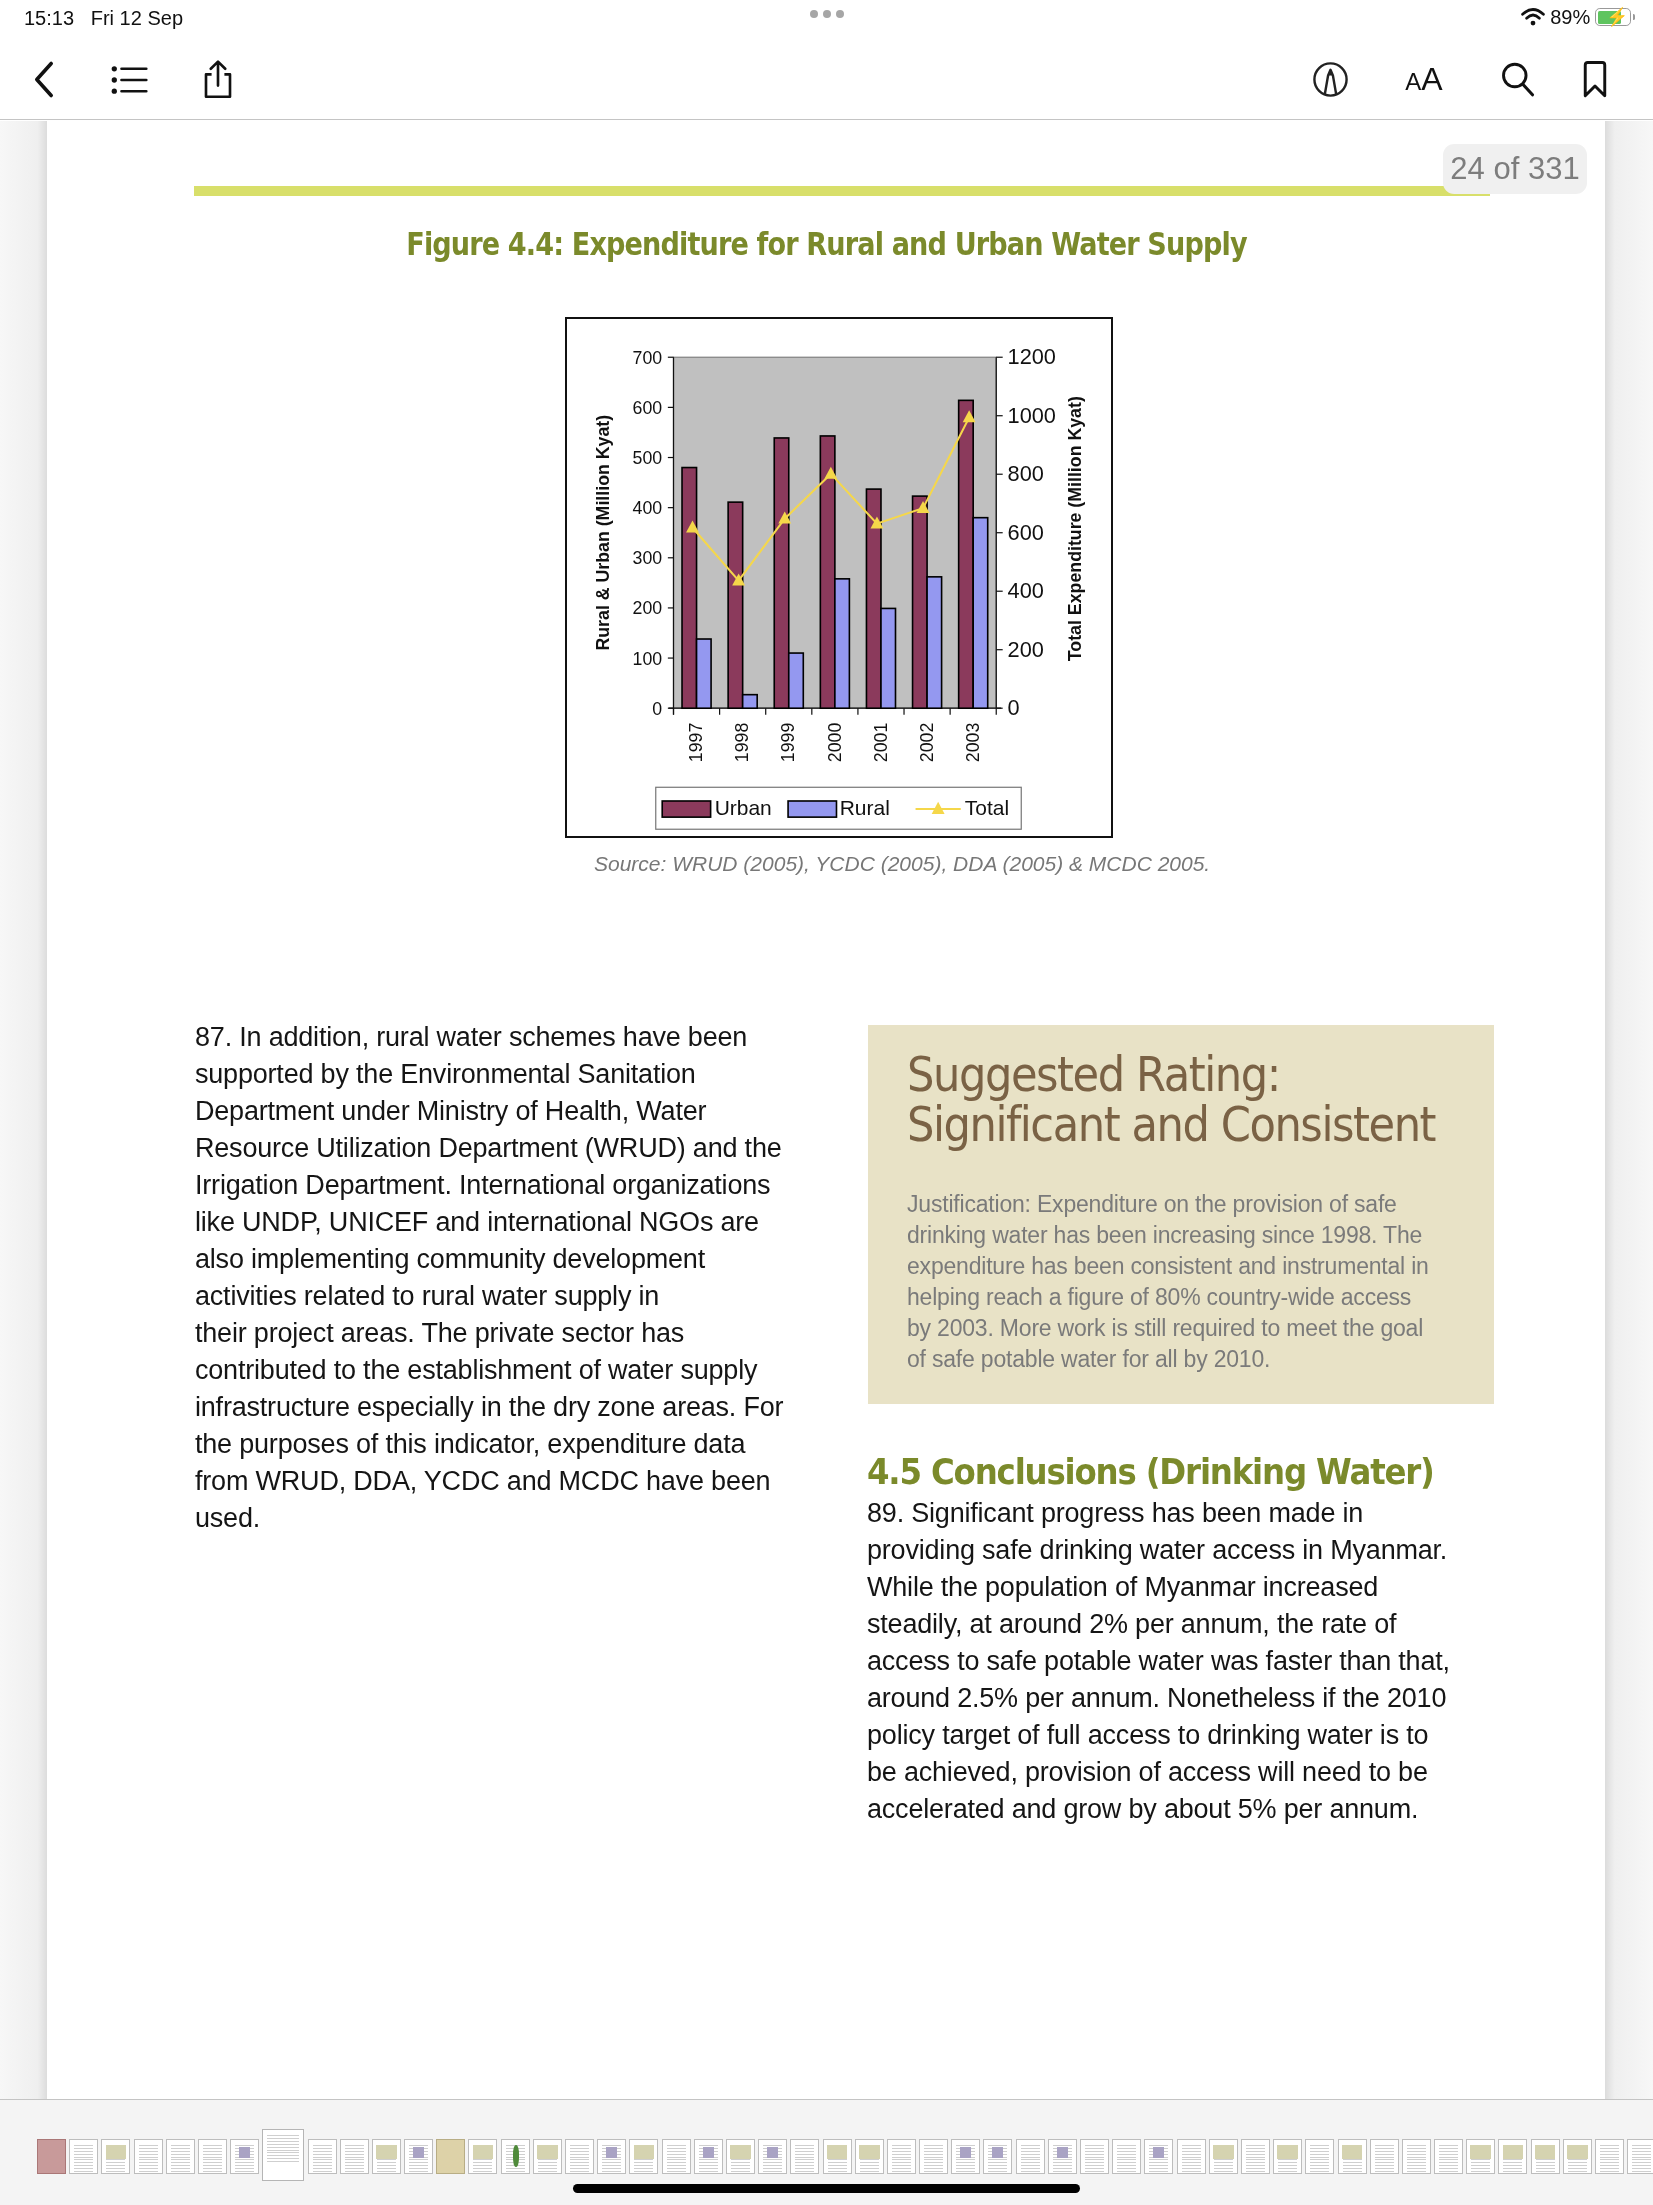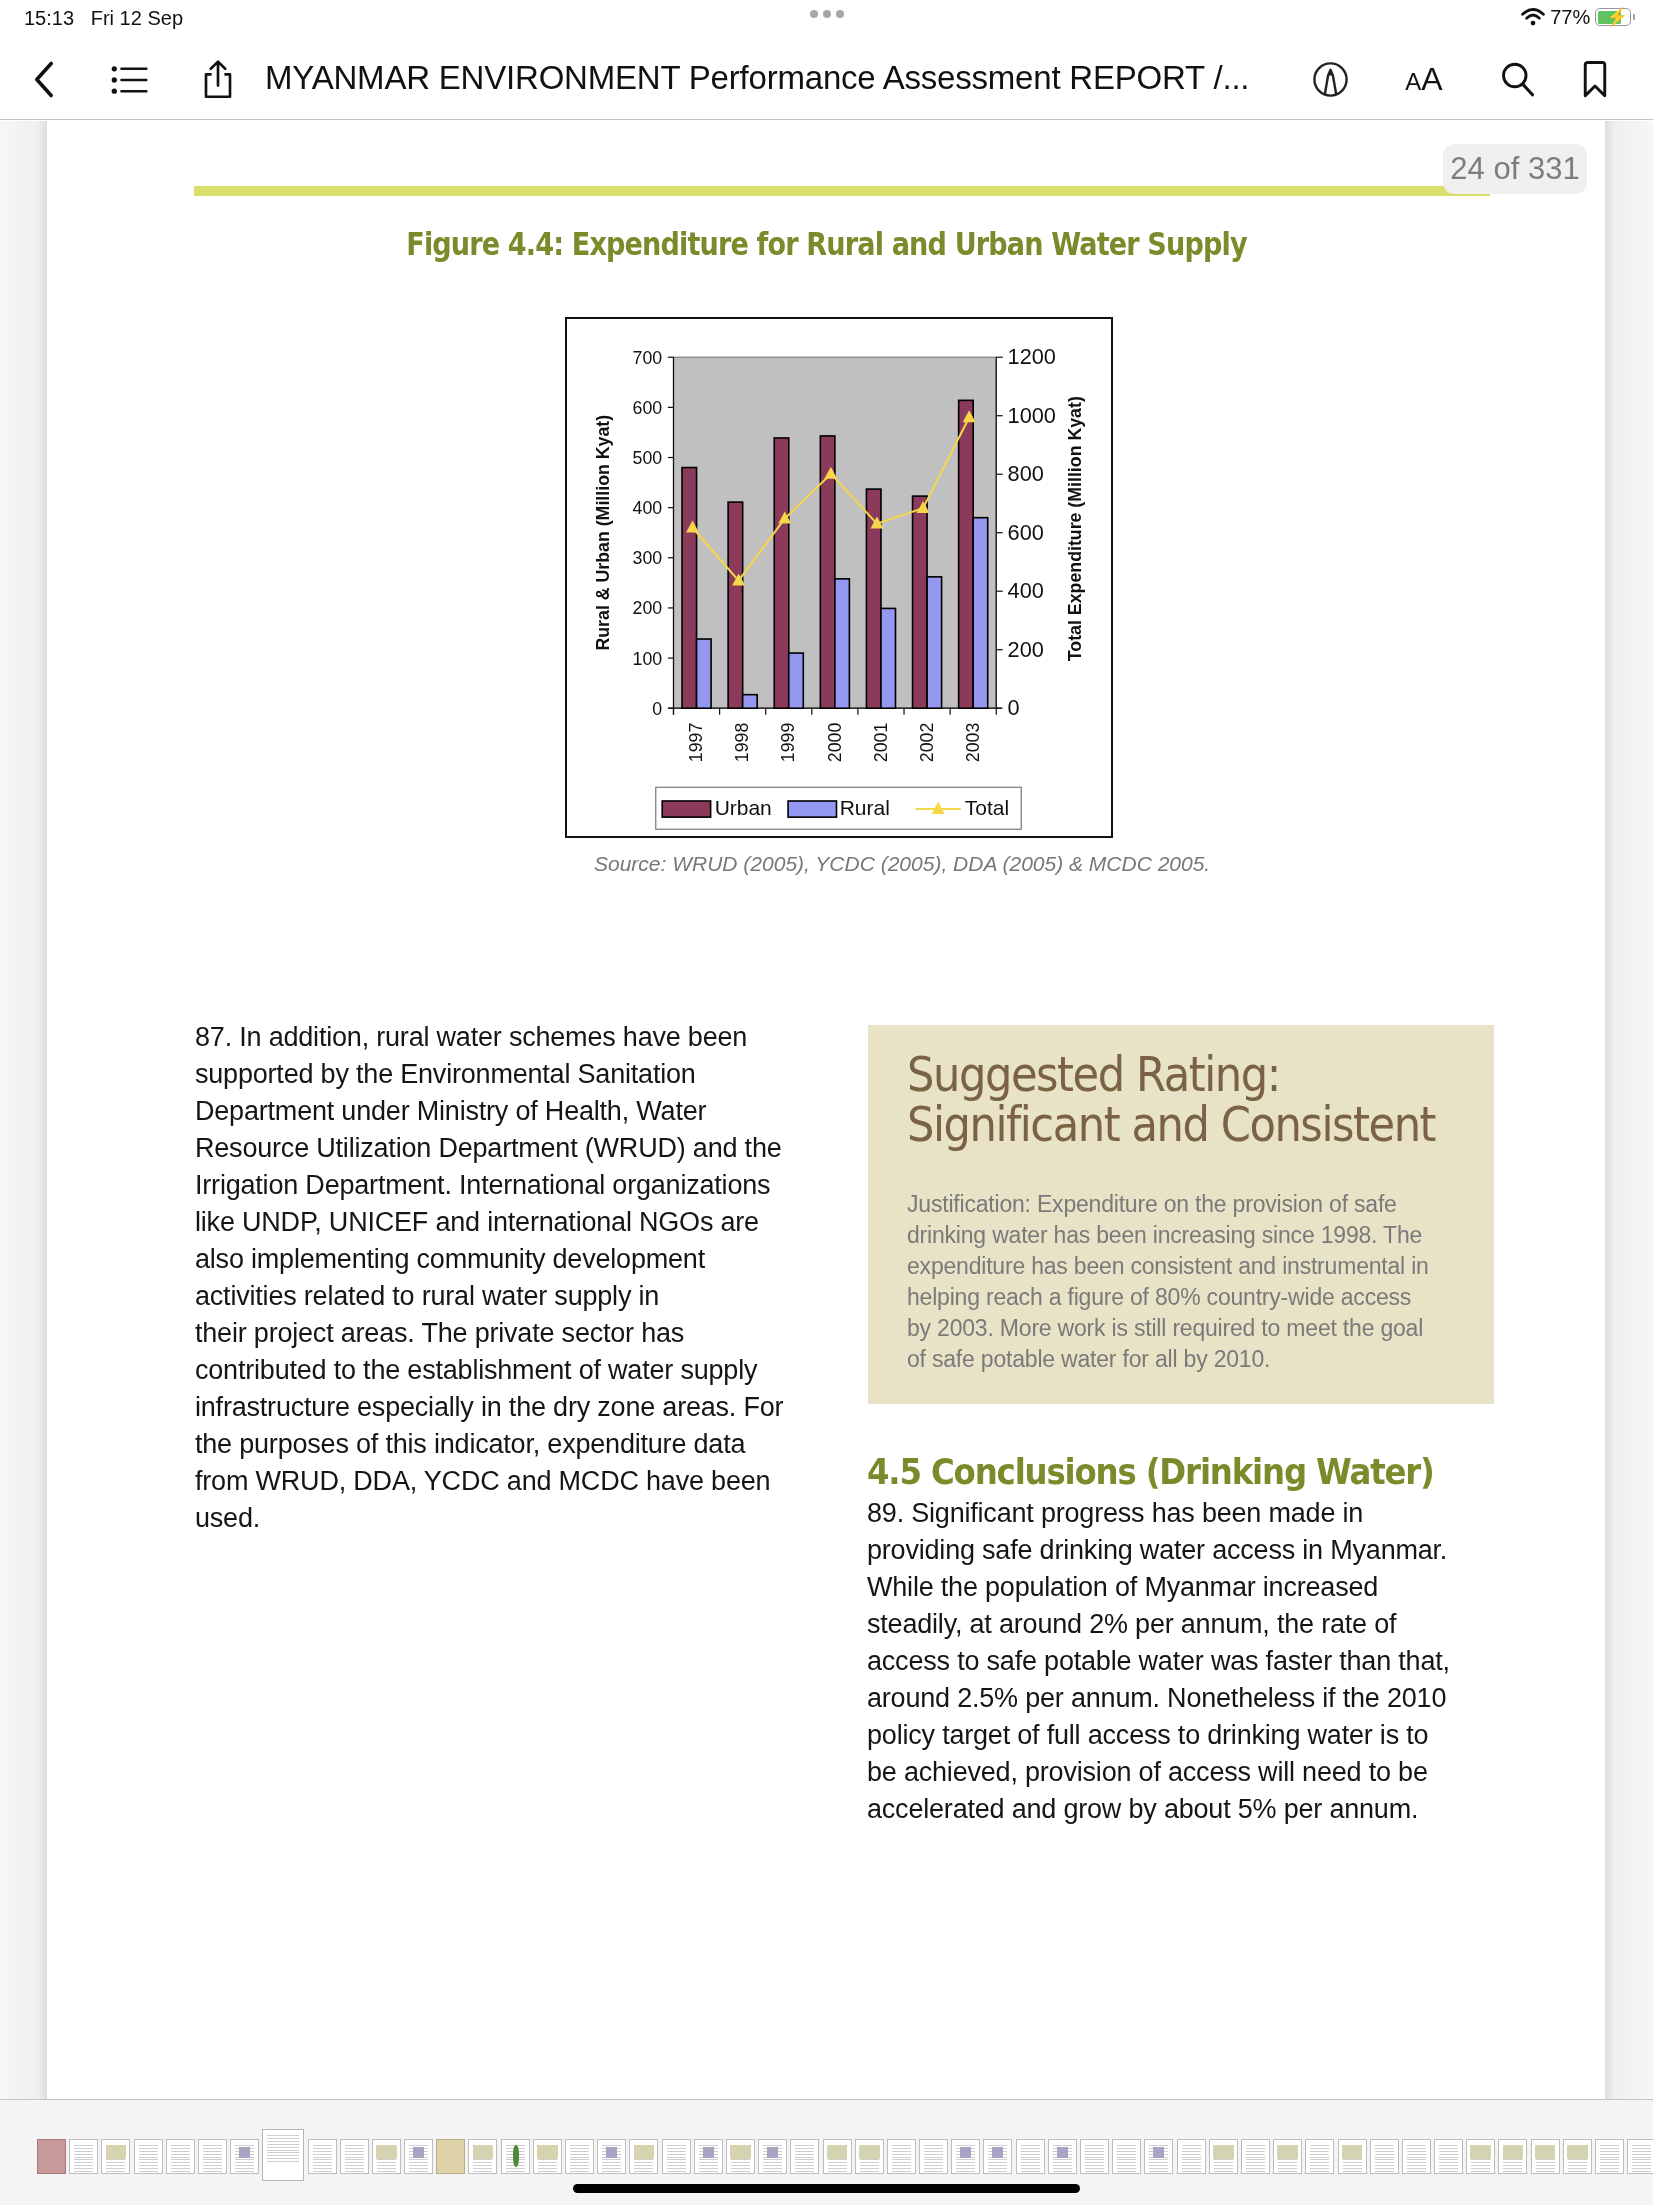--- a/index.html
+++ b/index.html
@@ -66,21 +66,21 @@
       <span></span>
       <span></span>
       <span></span>
     </div>
   <div class="status-right">
     <svg width="24" height="19.4" viewBox="0 0 30 24">
       <path d="M2 9 Q15 -3 28 9" stroke="#111" stroke-width="3.5" fill="none" stroke-linecap="round"></path>
       <path d="M7 14 Q15 6 23 14" stroke="#111" stroke-width="3.5" fill="none" stroke-linecap="round"></path>
       <circle cx="15" cy="20" r="3" fill="#111"></circle>
     </svg>
-    <span>77%</span>
+    <span>89%</span>
     <div class="battery">
         <div class="fill"></div>
         <span class="bolt">⚡</span>
       </div>
     <div class="battery-tip"></div>
   </div>
 </div>
 
 <div class="nav-bar">
   <div class="nav-icon" style="left:21px;">
@@ -95,21 +95,20 @@
         <circle cx="4" cy="34" r="3.3" fill="#111"></circle>
       <path d="M13 6 H44 M13 20 H44 M13 34 H44" stroke="#111" stroke-width="3.3" stroke-linecap="round"></path>
     </svg>
   </div>
   <div class="nav-icon" style="left:195px;">
     <svg width="32" height="40" viewBox="0 0 40 50">
       <path d="M12 18 H5 V46 H35 V18 H28" stroke="#111" stroke-width="3.3" fill="none" stroke-linejoin="round"></path>
       <path d="M20 32 V3 M11 11 L20 2 L29 11" stroke="#111" stroke-width="3.3" fill="none" stroke-linecap="round" stroke-linejoin="round"></path>
     </svg>
   </div>
-  <div class="nav-title">MYANMAR  ENVIRONMENT Performance Assessment REPORT /...</div>
   <div class="nav-icon" style="left:1308px;">
     <svg width="37" height="37" viewBox="0 0 46 46">
       <circle cx="23" cy="23" r="20" stroke="#222" stroke-width="3" fill="none"></circle>
       <path d="M16 41 L20 18 L23 11 L26 18 L30 41" stroke="#222" stroke-width="3" fill="none" stroke-linejoin="round"></path>
       <path d="M20 18 L23 11 L26 18 Z" fill="#222"></path>
     </svg>
   </div>
   <div class="nav-icon" style="left:1400px; width:48px; font-size:31px; color:#111;">
     <span><span style="font-size:24px;">A</span><span style="font-size:32px;">A</span></span>
   </div>

